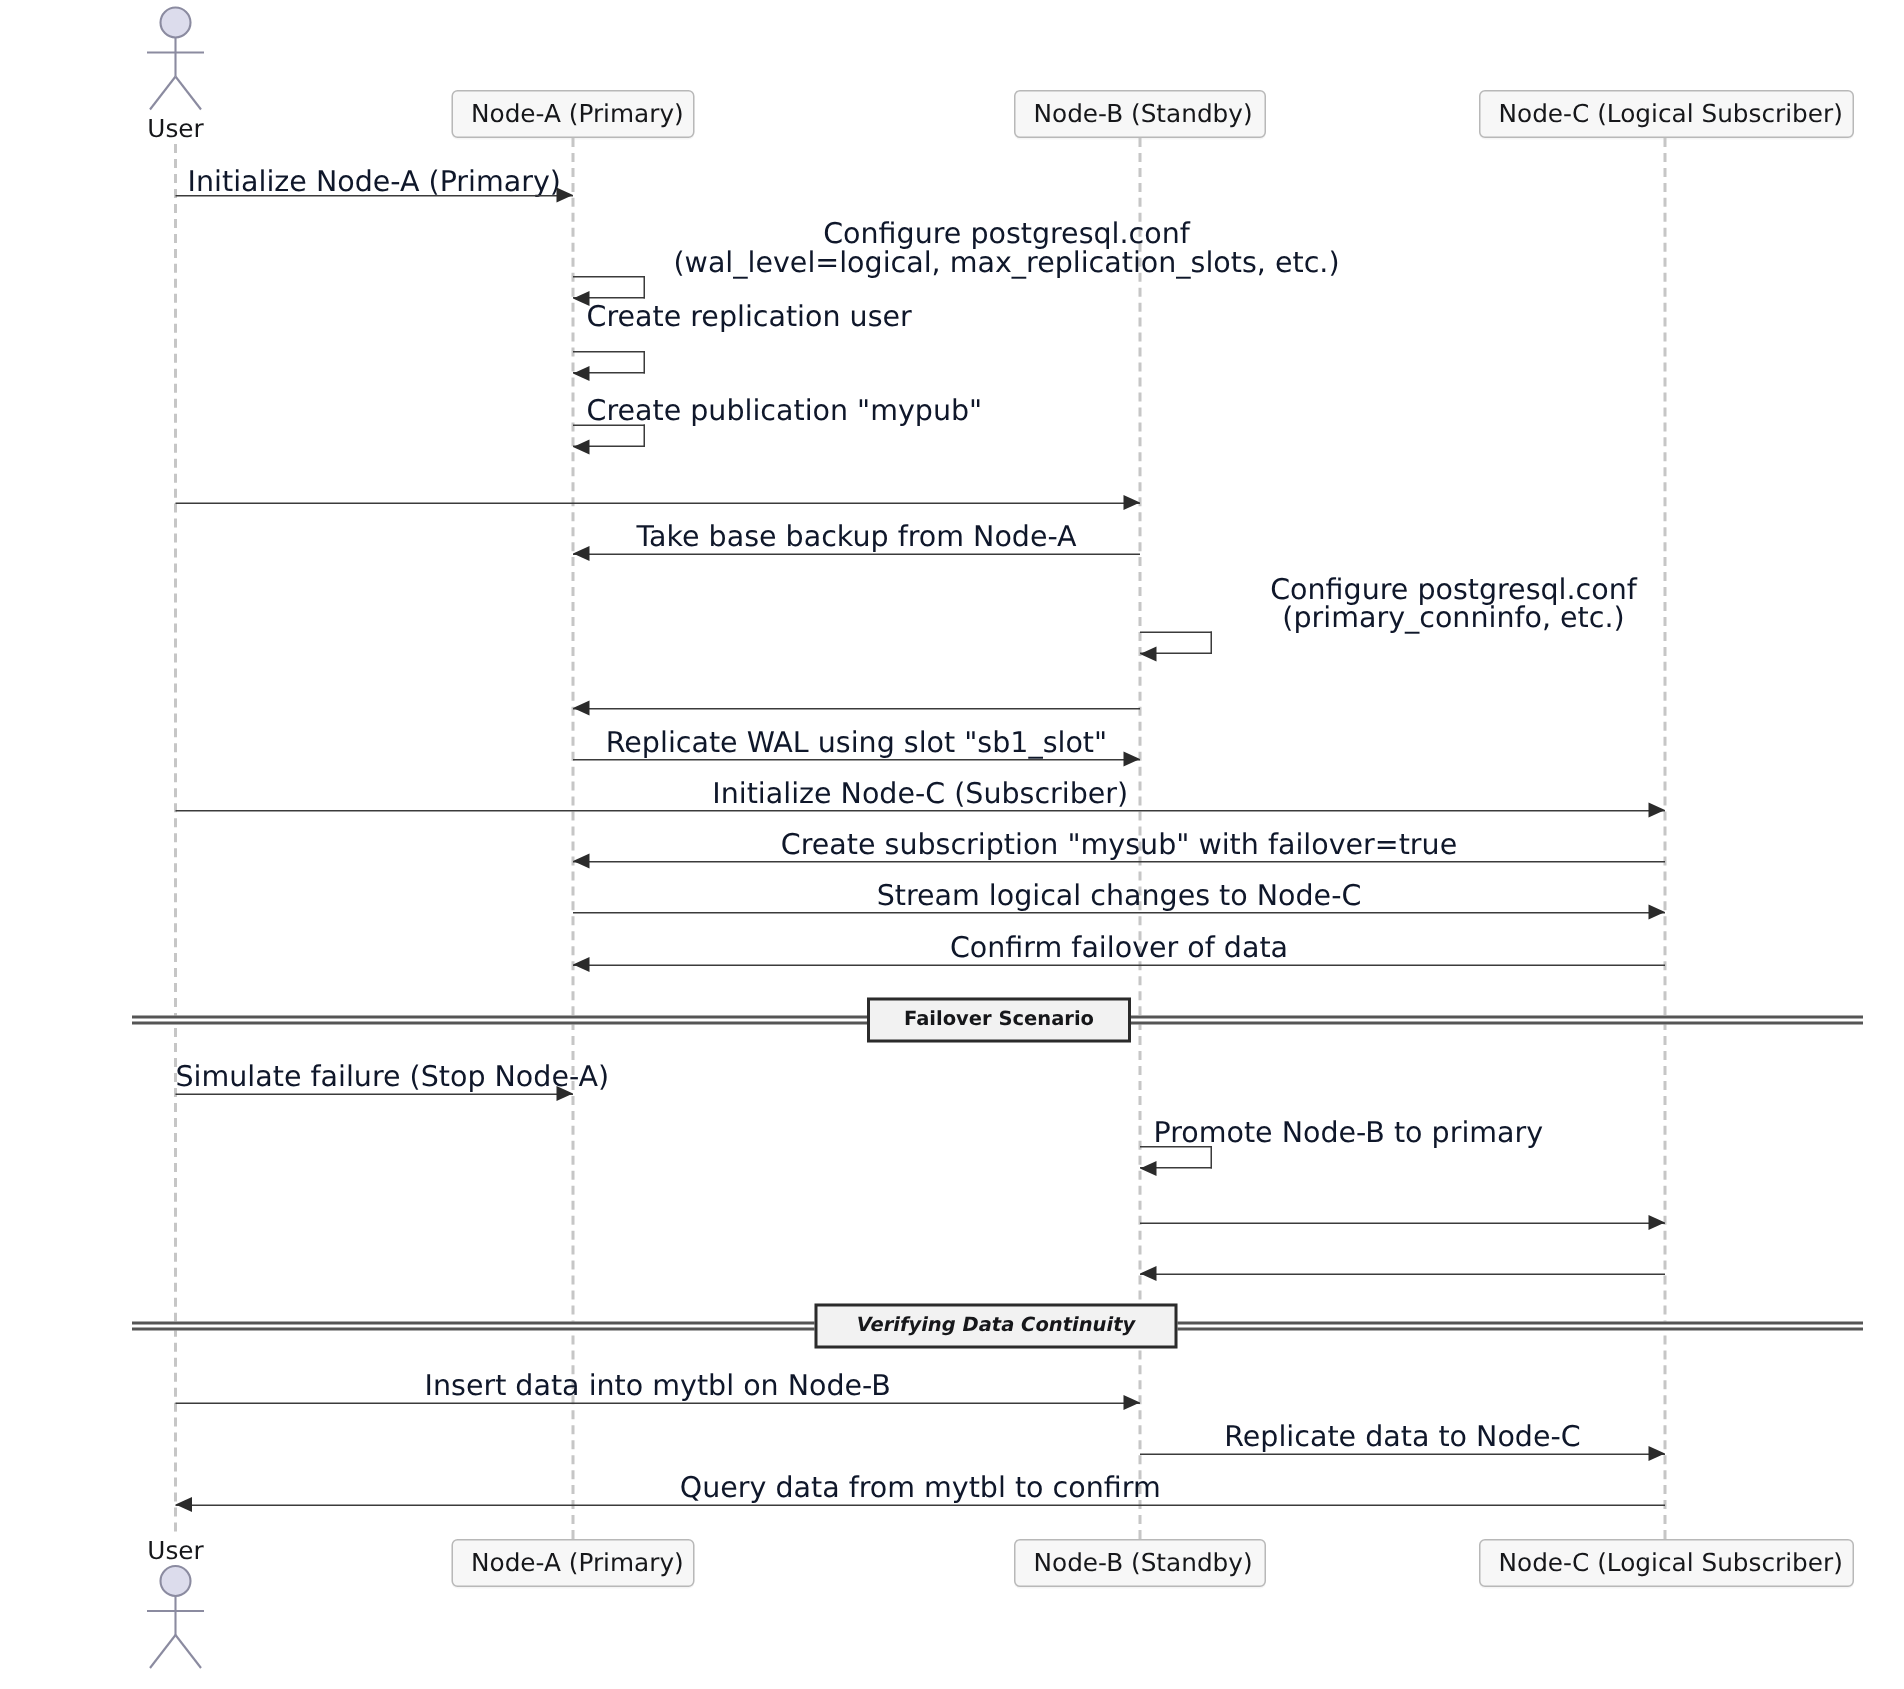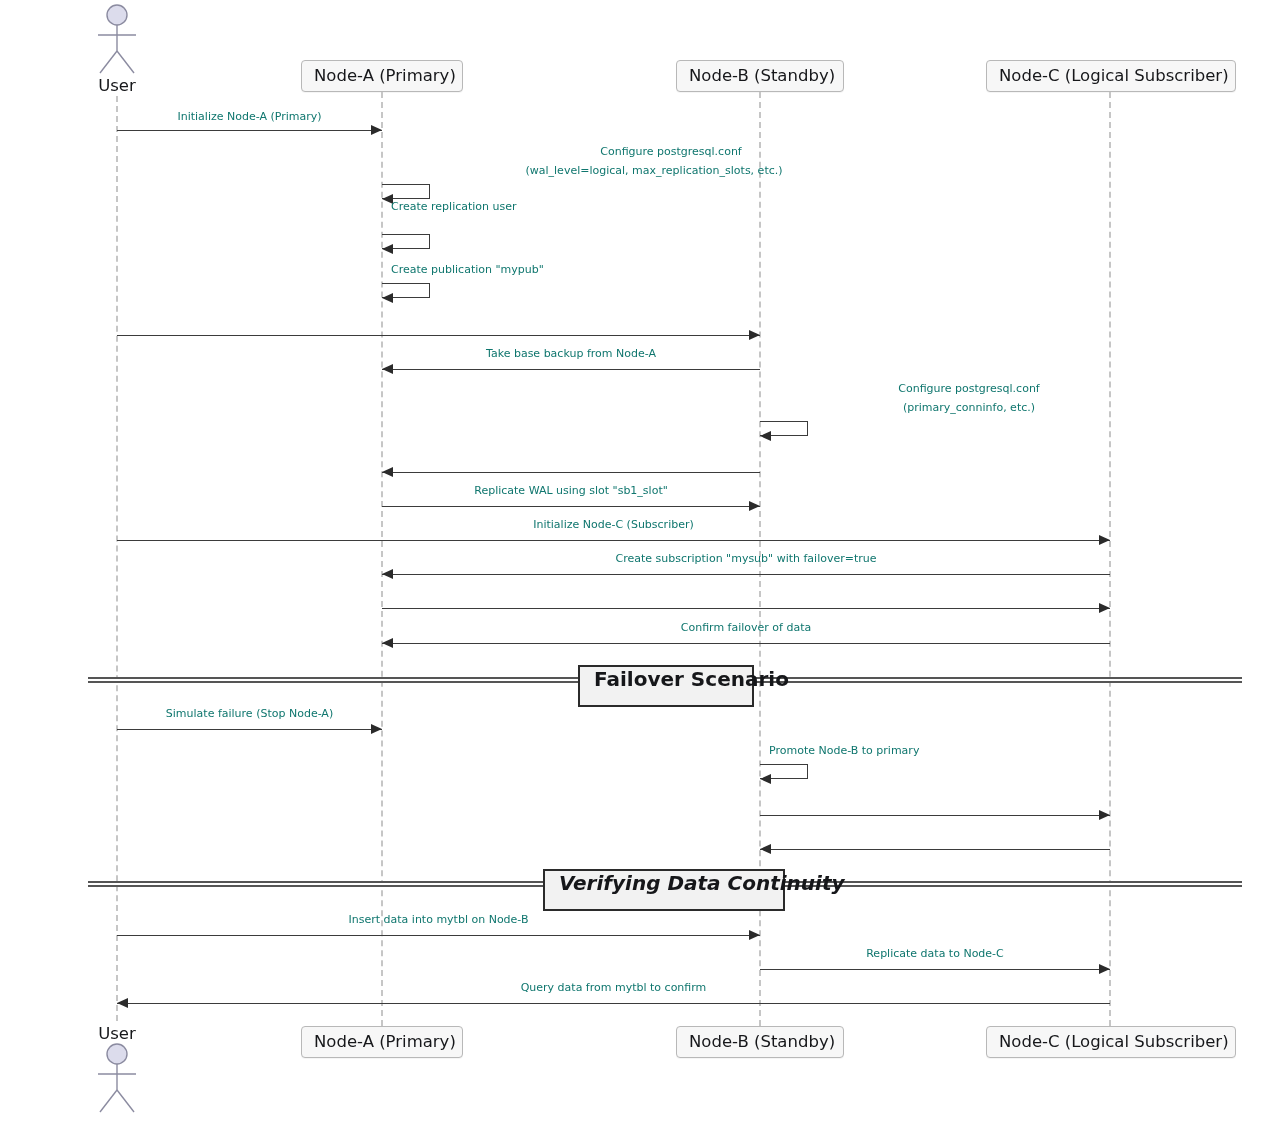--- a/index.html
+++ b/index.html
@@ -52,23 +52,23 @@
     border-left: 2px dashed #c6c6c6;
   }
   
   .msg-line {
     position: absolute;
     height: 0;
     border-top: 1.6px solid #3b3b3b;
   }
   .msg-label {
     position: absolute;
-    font-size: 11px;
-    white-space: nowrap;
-    color: #0f766e;
+    font-size: 19px;
+    white-space: nowrap;
+    color: #0f172a;
     text-align: center;
   }
   .arrow-head {
     position: absolute;
     width: 0;
     height: 0;
   }
   .arrow-right {
     border-top: 5px solid transparent;
     border-bottom: 5px solid transparent;
@@ -96,24 +96,24 @@
     border-bottom: 2px solid #555;
     box-sizing: border-box;
     height: 6px;
     background: #ffffff;
   }
   .divider-box {
     position: absolute;
     box-sizing: border-box;
     background: #f2f2f2;
     border: 2.5px solid #2b2b2b;
-    height: 42px;
+    height: 30px;
     line-height: 25px;
     text-align: center;
-    font-size: 20px;
+    font-size: 13px;
     font-weight: bold;
     color: #16171a;
     white-space: nowrap;
     padding: 0 14px;
   }
 </style>
 </head>
 <body>
 
 <div id="diagram">
@@ -136,21 +136,21 @@
   <div class="lifeline" style="left:116px; top:96px; height:925px;"></div>
   <div class="lifeline" style="left:381px; top:92px; height:934px;"></div>
   <div class="lifeline" style="left:759px; top:92px; height:934px;"></div>
   <div class="lifeline" style="left:1109px; top:92px; height:934px;"></div>
 
   <div class="msg-label" style="left:117px; top:110px; width:265px;">Initialize Node-A (Primary)</div>
   <div class="msg-line" style="left:117px; top:130px; width:265px;"></div>
   <div class="arrow-head arrow-right" style="left:371px; top:125px;"></div>
 
   <div class="msg-label" style="left:391px; top:145px; width:560px; text-align:center;">Configure postgresql.conf</div>
-  <div class="msg-label" style="left:374px; top:164px; width:560px; text-align:center;">(wal_level=logical, max_replication_slots, etc.)</div>
+  <div class="msg-label" style="left:391px; top:164px; width:560px; text-align:center;">(wal_level=logical, max_replication_slots, etc.)</div>
   <div class="self-loop" style="left:382px; top:184px; width:48px; height:15px;"></div>
   <div class="arrow-head arrow-left" style="left:382px; top:194px;"></div>
 
   <div class="msg-label" style="left:391px; top:200px; width:360px; text-align:left;">Create replication user</div>
   <div class="self-loop" style="left:382px; top:234px; width:48px; height:15px;"></div>
   <div class="arrow-head arrow-left" style="left:382px; top:244px;"></div>
 
   <div class="msg-label" style="left:391px; top:263px; width:360px; text-align:left;">Create publication "mypub"</div>
   <div class="self-loop" style="left:382px; top:283px; width:48px; height:15px;"></div>
   <div class="arrow-head arrow-left" style="left:382px; top:293px;"></div>
@@ -175,20 +175,21 @@
   <div class="arrow-head arrow-right" style="left:749px; top:501px;"></div>
 
   <div class="msg-label" style="left:117px; top:518px; width:993px;">Initialize Node-C (Subscriber)</div>
   <div class="msg-line" style="left:117px; top:540px; width:993px;"></div>
   <div class="arrow-head arrow-right" style="left:1099px; top:535px;"></div>
 
   <div class="msg-label" style="left:382px; top:552px; width:728px;">Create subscription "mysub" with failover=true</div>
   <div class="msg-line" style="left:382px; top:574px; width:728px;"></div>
   <div class="arrow-head arrow-left" style="left:382px; top:569px;"></div>
 
+  <div class="msg-label" style="left:382px; top:586px; width:728px;">Stream logical changes to Node-C</div>
   <div class="msg-line" style="left:382px; top:608px; width:728px;"></div>
   <div class="arrow-head arrow-right" style="left:1099px; top:603px;"></div>
 
   <div class="msg-label" style="left:382px; top:621px; width:728px;">Confirm failover of data</div>
   <div class="msg-line" style="left:382px; top:643px; width:728px;"></div>
   <div class="arrow-head arrow-left" style="left:382px; top:638px;"></div>
 
   <div class="divider-rule" style="left:88px; top:677px; width:1154px;"></div>
   <div class="divider-box" style="left:578px; top:665px; width:176px;">Failover Scenario</div>
 

